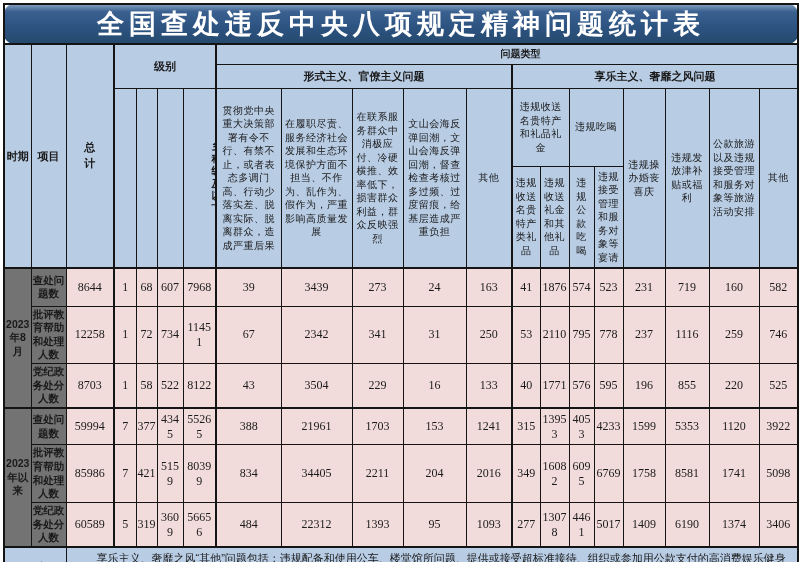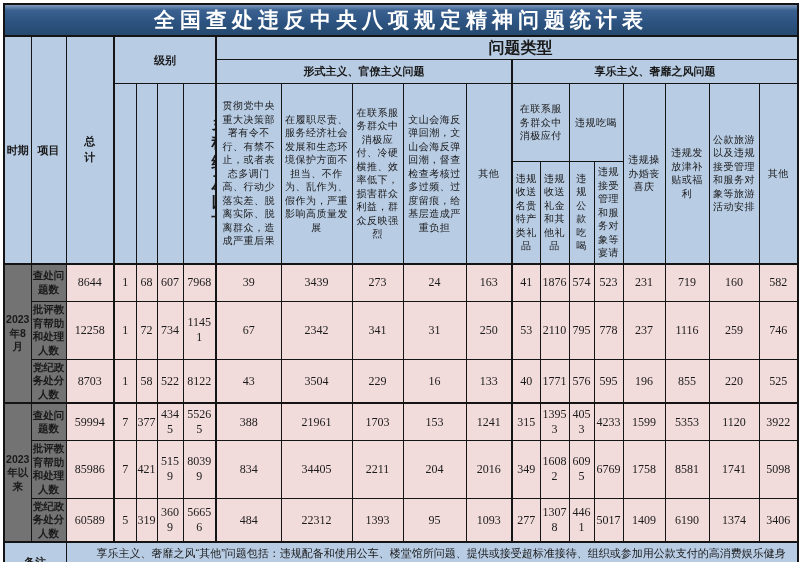--- a/index.html
+++ b/index.html
@@ -13,25 +13,26 @@
     border:2px solid #141414;
   }
   td {
     border:1px solid #141414; text-align:center; vertical-align:middle;
     padding:1px; word-break:break-all; overflow:hidden;
   }
   tr.tt > td { border-top-width:2px; }
   td.lt { border-left-width:2px; }
   .t-title {
     background:linear-gradient(180deg,#7e99bc 0%,#39608f 18%,#2c5380 60%,#264a6f 100%);
-    color:#ffffff; font-size:21px; font-weight:bold; letter-spacing:5px;
+    color:#ffffff; font-size:27px; font-weight:bold; letter-spacing:5px;
     font-family:"Liberation Serif","DejaVu Serif",serif;
+    border-radius:10px;
   }
   .hd  { background:#b8cce4; font-weight:bold; font-size:11px; line-height:1.3; }
-  .hds { background:#b8cce4; font-weight:bold; font-size:16px; line-height:1.25;padding-left:28px; }
+  .hds { background:#b8cce4; font-weight:bold; font-size:10px; line-height:1.25;padding-left:28px; }
   .desc {
     background:#b8cce4; font-weight:normal; font-size:10px; line-height:1.35;
     font-family:"Liberation Serif","DejaVu Serif",serif; padding:3px 2px; letter-spacing:0.5px;
   }
   .num {
     background:#f2dcdb; font-size:12px;
     font-family:"Liberation Serif","DejaVu Serif",serif;
   }
   .lab { background:#737373; font-weight:bold; font-size:10.5px; line-height:1.3; }
   .stack2 { display:inline-block; width:1.15em; word-break:break-all; line-height:1.45;text-align:center; }
@@ -88,21 +89,21 @@
   <tr style="height:78px">
     <td rowspan="2" class="hds lt">省部级</td>
     <td rowspan="2" class="hds">地厅级</td>
     <td rowspan="2" class="hds">县处级</td>
     <td rowspan="2" class="hds">乡科级及以下</td>
     <td rowspan="2" class="desc lt">贯彻党中央重大决策部署有令不行、有禁不止，或者表态多调门高、行动少落实差、脱离实际、脱离群众，造成严重后果</td>
     <td rowspan="2" class="desc">在履职尽责、服务经济社会发展和生态环境保护方面不担当、不作为、乱作为、假作为，严重影响高质量发展</td>
     <td rowspan="2" class="desc">在联系服务群众中消极应付、冷硬横推、效率低下，损害群众利益，群众反映强烈</td>
     <td rowspan="2" class="desc">文山会海反弹回潮，文山会海反弹回潮，督查检查考核过多过频、过度留痕，给基层造成严重负担</td>
     <td rowspan="2" class="desc">其他</td>
-    <td colspan="2" class="desc lt">在联系服务群众中消极应付</td>
+    <td colspan="2" class="desc lt">违规收送名贵特产和礼品礼金</td>
     <td colspan="2" class="desc">违规吃喝</td>
     <td rowspan="2" class="desc">违规操办婚丧喜庆</td>
     <td rowspan="2" class="desc">违规发放津补贴或福利</td>
     <td rowspan="2" class="desc">公款旅游以及违规接受管理和服务对象等旅游活动安排</td>
     <td rowspan="2" class="desc">其他</td>
   </tr>
 
   <tr style="height:100px">
     <td class="desc lt">违规收送名贵特产类礼品</td>
     <td class="desc">违规收送礼金和其他礼品</td>

